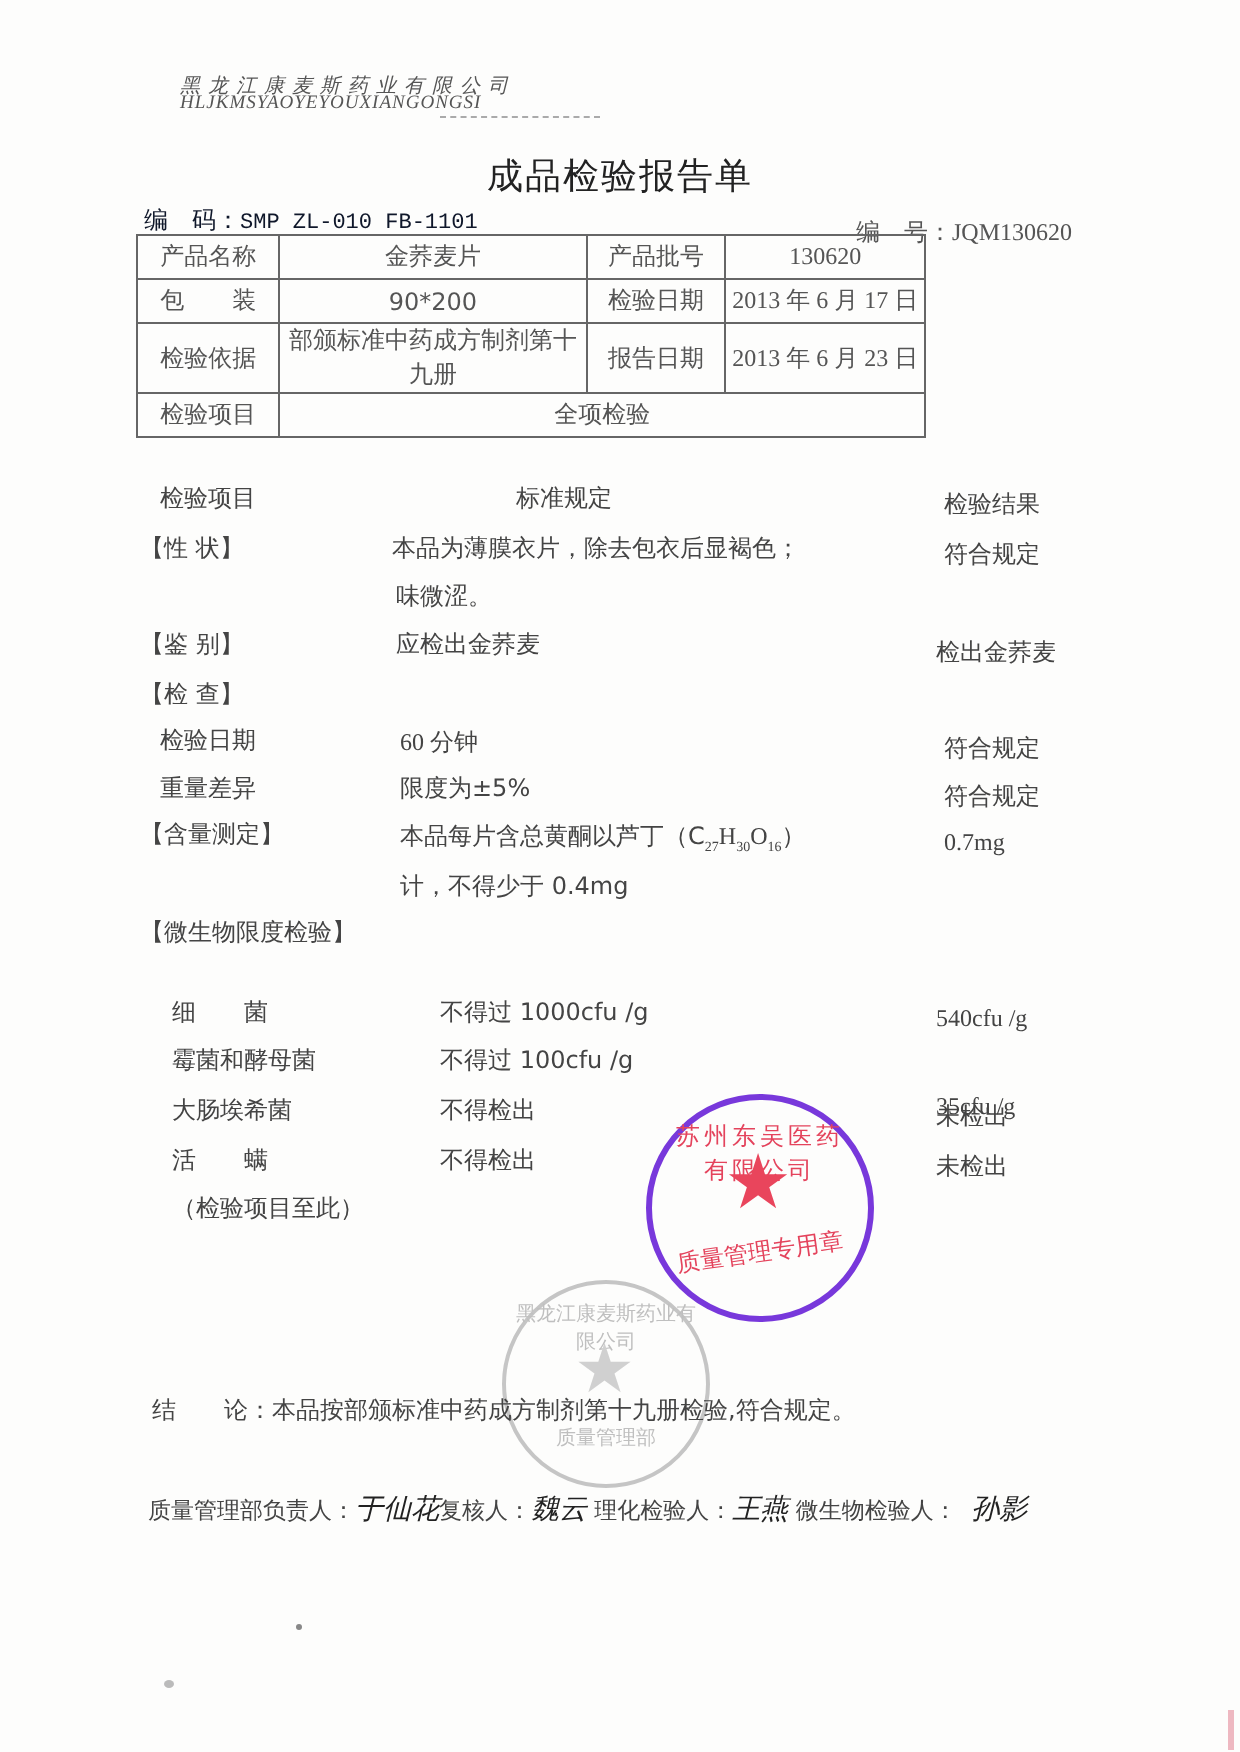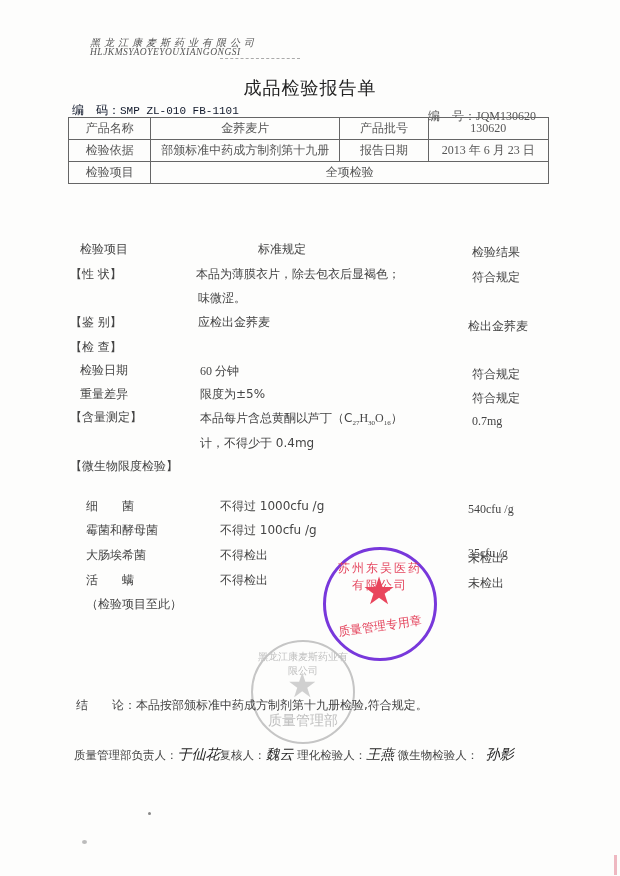--- a/index.html
+++ b/index.html
@@ -8,39 +8,39 @@
   .abs { position:absolute; white-space:nowrap; }
   .company-cn { left:90px; top:36px; font-size:10px; font-style:italic; letter-spacing:4px; color:#555; }
   .company-en { left:90px; top:47px; font-size:9.5px; font-style:italic; font-family:"Liberation Serif", serif; color:#555; letter-spacing:0.5px; }
   .company-line { left:220px; top:58px; width:80px; border-bottom:1px dashed #aaa; }
   .title { left:0; width:620px; top:76px; text-align:center; font-size:18px; color:#222; letter-spacing:1px; }
   .code-label { left:72px; top:102px; font-size:12px; color:#0f172a; }
   .code-label .val { font-family:"Liberation Mono", monospace; font-size:11px; }
   .no-label { left:428px; top:108px; font-size:12px; color:#555; }
   .no-label .val { font-family:"Liberation Serif", serif; font-size:12px; }
 
-  table.info { position:absolute; left:68px; top:117px; width:481px; border-collapse:collapse; font-size:12px; color:#555; }
+  table.info { position:absolute; left:68px; top:117px; width:395px; border-collapse:collapse; font-size:12px; color:#555; }
   table.info td { border:1px solid #666; height:21px; padding:0; text-align:center; }
   table.info td.serif { font-family:"Liberation Serif", serif; }
   .c1 { width:82px; } .c2 { width:189px; } .c3 { width:88px; } .c4 { width:120px; }
 
   .sec { font-size:12px; color:#444; }
   .serif { font-family:"Liberation Serif", serif; }
   .colA { left:80px; } .colA2 { left:70px; }
   .colC { left:472px; }
   sub { font-size:7px; }
 
   .stamp-red { position:absolute; left:323px; top:547px; width:108px; height:108px; border:3px solid #6d28d9; border-radius:50%; opacity:0.92; }
   .stamp-red .star { position:absolute; left:36px; top:22px; font-size:38px; color:#e8364f; line-height:1; }
   .stamp-red .ring { position:absolute; left:6px; top:10px; width:96px; font-size:12px; color:#e2344f; text-align:center; letter-spacing:2px; }
   .stamp-red .bottom { position:absolute; left:10px; top:68px; width:88px; font-size:12px; color:#e2344f; text-align:center; transform:rotate(-8deg); }
   .stamp-gray { position:absolute; left:251px; top:640px; width:100px; height:100px; border:2px solid #b8b8b8; border-radius:50%; opacity:0.8; }
   .stamp-gray .star { position:absolute; left:34px; top:26px; font-size:34px; color:#c6c6c6; line-height:1; }
   .stamp-gray .ring { position:absolute; left:4px; top:8px; width:92px; font-size:10px; color:#b0b0b0; text-align:center; }
-  .stamp-gray .bottom { position:absolute; left:10px; top:70px; width:80px; font-size:14px; color:#b0b0b0; text-align:center; }
+  .stamp-gray .bottom { position:absolute; left:10px; top:70px; width:80px; font-size:10px; color:#b0b0b0; text-align:center; }
 
   .sig { font-family:"DejaVu Serif", serif; font-style:italic; color:#222; font-size:14px; }
   .speck { position:absolute; width:3px; height:3px; background:#888; border-radius:50%; }
 </style>
 </head>
 <body>
 
 <div class="abs company-cn">黑龙江康麦斯药业有限公司</div>
 <div class="abs company-en">HLJKMSYAOYEYOUXIANGONGSI</div>
 <div class="abs company-line"></div>
@@ -52,20 +52,26 @@
   <span>编　号：</span><span class="val">JQM130620</span>
 </div>
 
 <table class="info">
   <tbody>
       <tr>
     <td class="c1">产品名称</td>
     <td class="c2">金荞麦片</td>
     <td class="c3">产品批号</td>
     <td class="c4 serif">130620</td>
+  </tr>
+  <tr>
+    <td>包　　装</td>
+    <td>90*200</td>
+    <td>检验日期</td>
+    <td class="serif">2013 年 6 月 17 日</td>
   </tr>
   <tr>
     <td>检验依据</td>
     <td>部颁标准中药成方制剂第十九册</td>
     <td>报告日期</td>
     <td class="serif">2013 年 6 月 23 日</td>
   </tr>
   <tr>
     <td>检验项目</td>
     <td colspan="3">全项检验</td>

